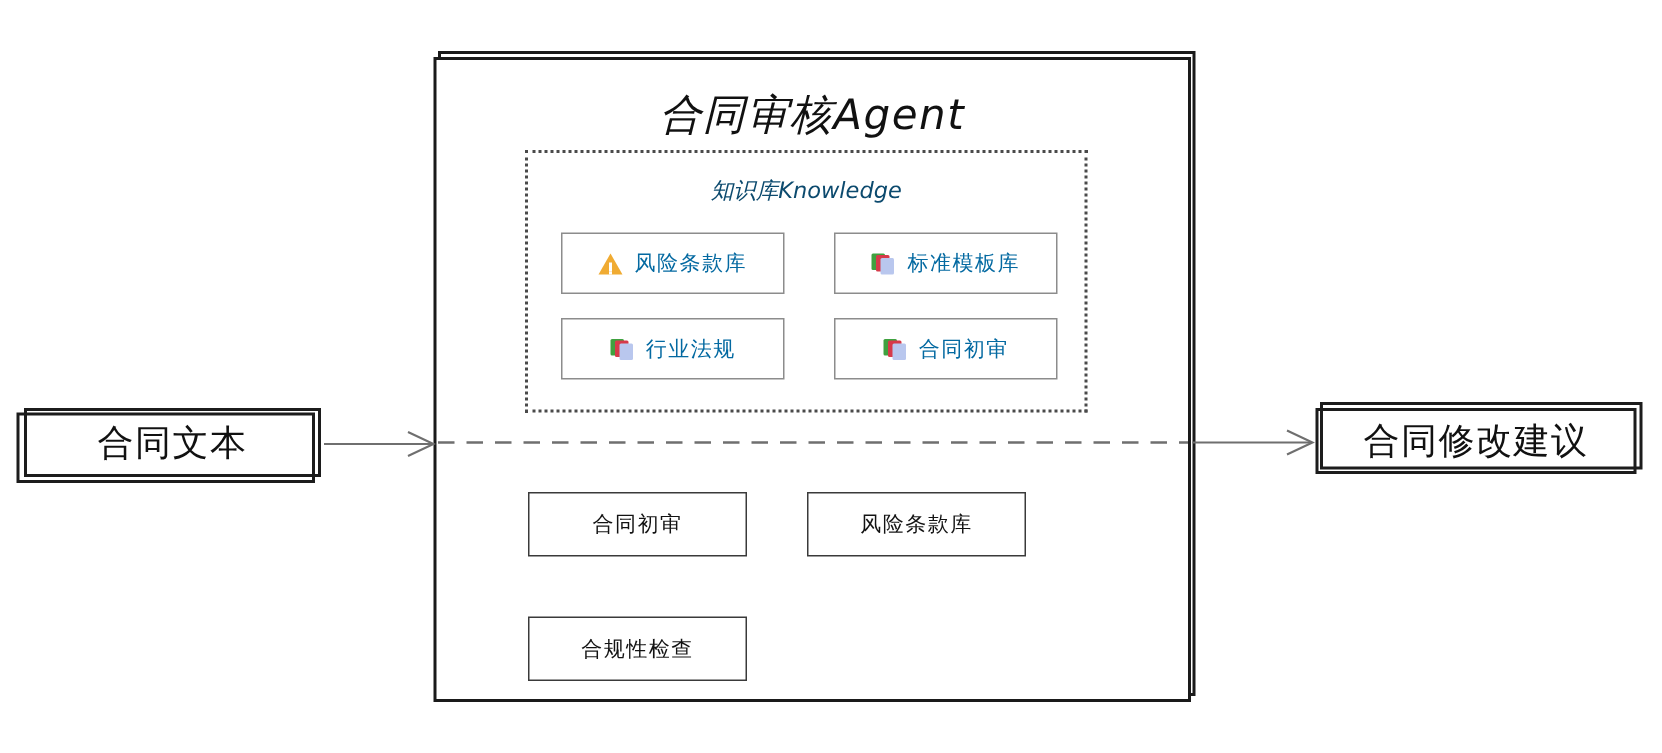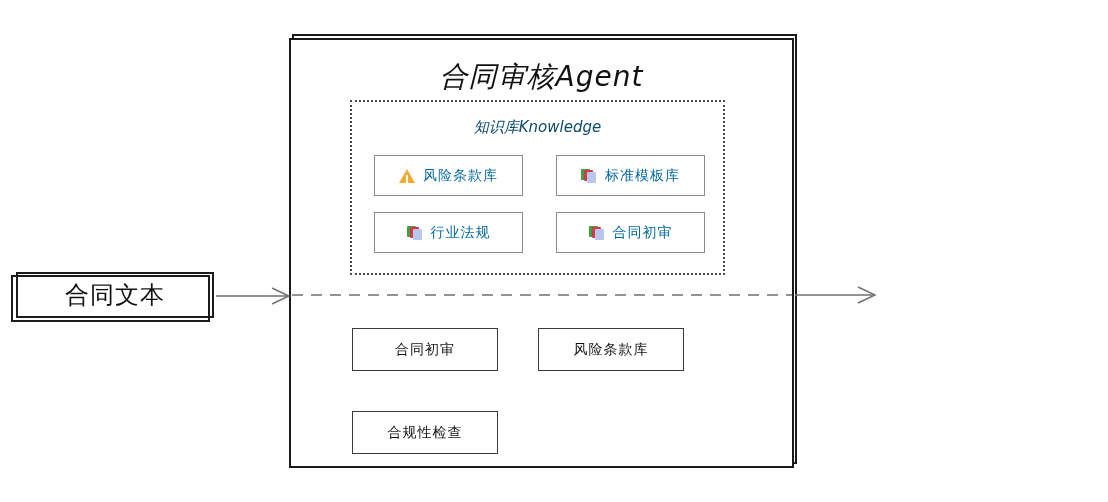--- a/index.html
+++ b/index.html
@@ -320,14 +320,19 @@
       <div class="proc-item">
         <span>风险条款库</span>
       </div>
       <div class="proc-item">
         <span>合规性检查</span>
       </div>
     </div>
 
   </div>
 
+  <div class="io-box" id="output-box">
+    <div class="io-sketch"></div>
+    <div class="io-inner"></div>
+    <span class="io-label">合同修改建议</span>
+  </div>
 
 </div>
 
 </body></html>

